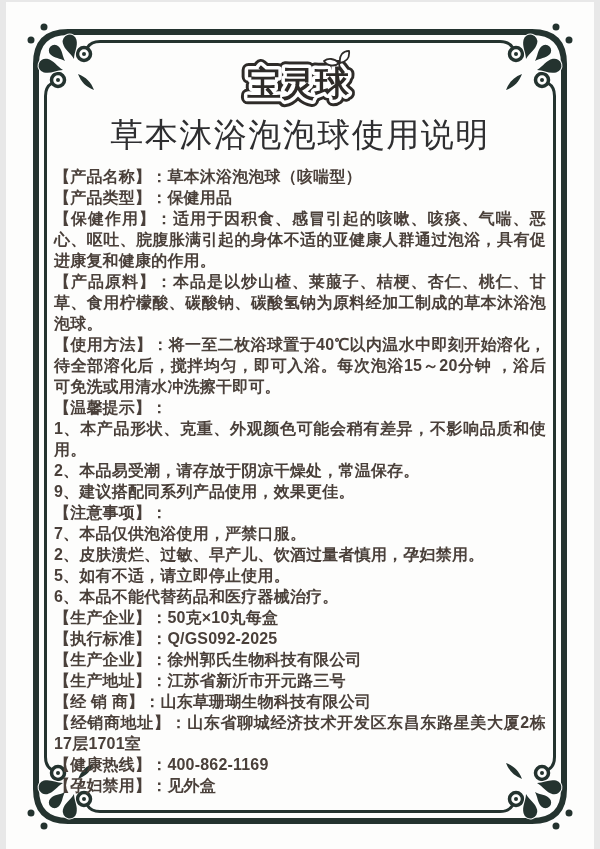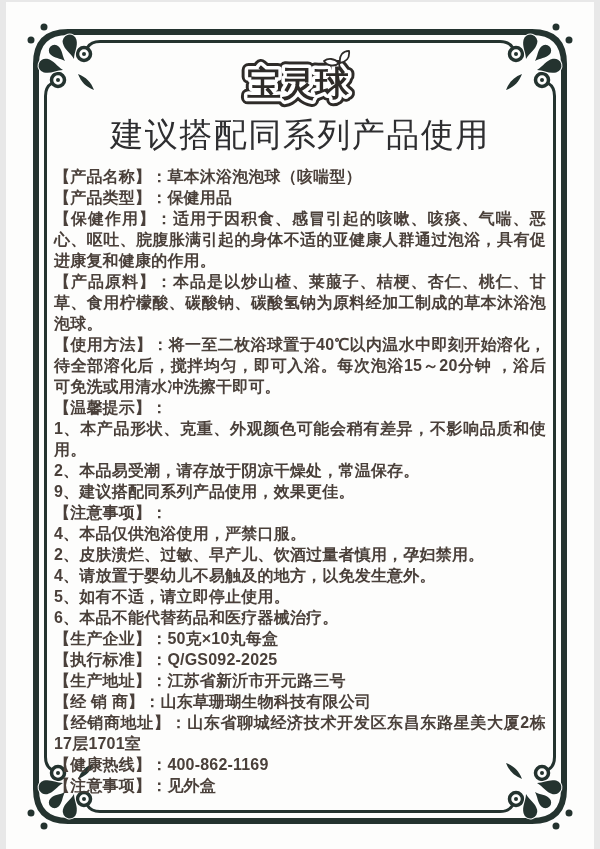--- a/index.html
+++ b/index.html
@@ -100,40 +100,40 @@
         <text x="62" y="45" fill="none" stroke="#ffffff" stroke-width="7" stroke-linejoin="round">宝灵球</text>
         <text x="62" y="45" fill="var(--ink)">宝灵球</text>
       </g>
       <g fill="#ffffff" stroke="var(--ink)" stroke-width="1.8" stroke-linejoin="round">
         <path d="M104,13 C103,5 107,1 113,0.9 C114,8 110,12 104,13 Z"></path>
         <path d="M103,13 C98,8 92,8 88,11 C91,16 99,17 103,13 Z"></path>
         <path d="M103,13 q1,4 0,6" fill="none" stroke-linecap="round"></path>
       </g>
     </svg>
 
-    <h1 class="title">建议搭配同系列产品使用</h1>
+    <h1 class="title">草本沐浴泡泡球使用说明</h1>
 
     <div class="lines">
         <p class="line">【产品名称】：草本沐浴泡泡球（咳喘型）</p>
         <p class="line">【产品类型】：保健用品</p>
         <p class="line">【保健作用】：适用于因积食、感冒引起的咳嗽、咳痰、气喘、恶心、呕吐、脘腹胀满引起的身体不适的亚健康人群通过泡浴，具有促进康复和健康的作用。</p>
         <p class="line">【产品原料】：本品是以炒山楂、莱菔子、桔梗、杏仁、桃仁、甘草、食用柠檬酸、碳酸钠、碳酸氢钠为原料经加工制成的草本沐浴泡泡球。</p>
         <p class="line">【使用方法】：将一至二枚浴球置于40℃以内温水中即刻开始溶化，待全部溶化后，搅拌均匀，即可入浴。每次泡浴15～20分钟 ，浴后可免洗或用清水冲洗擦干即可。</p>
         <p class="line">【温馨提示】：</p>
         <p class="line">1、本产品形状、克重、外观颜色可能会稍有差异，不影响品质和使用。</p>
         <p class="line">2、本品易受潮，请存放于阴凉干燥处，常温保存。</p>
         <p class="line">9、建议搭配同系列产品使用，效果更佳。</p>
         <p class="line">【注意事项】：</p>
-        <p class="line">4、本品仅供泡浴使用，严禁口服。</p>
+        <p class="line">7、本品仅供泡浴使用，严禁口服。</p>
         <p class="line">2、皮肤溃烂、过敏、早产儿、饮酒过量者慎用，孕妇禁用。</p>
-        <p class="line">4、请放置于婴幼儿不易触及的地方，以免发生意外。</p>
         <p class="line">5、如有不适，请立即停止使用。</p>
         <p class="line">6、本品不能代替药品和医疗器械治疗。</p>
         <p class="line">【生产企业】：50克×10丸每盒</p>
         <p class="line">【执行标准】：Q/GS092-2025</p>
+        <p class="line">【生产企业】：徐州郭氏生物科技有限公司</p>
         <p class="line">【生产地址】：江苏省新沂市开元路三号</p>
         <p class="line">【经 销 商】：山东草珊瑚生物科技有限公司</p>
         <p class="line">【经销商地址】：山东省聊城经济技术开发区东昌东路星美大厦2栋17层1701室</p>
         <p class="line">【健康热线】：400-862-1169</p>
-        <p class="line">【注意事项】：见外盒</p>
+        <p class="line">【孕妇禁用】：见外盒</p>
       </div>
   </div>
 </div>
 
 </body></html>

